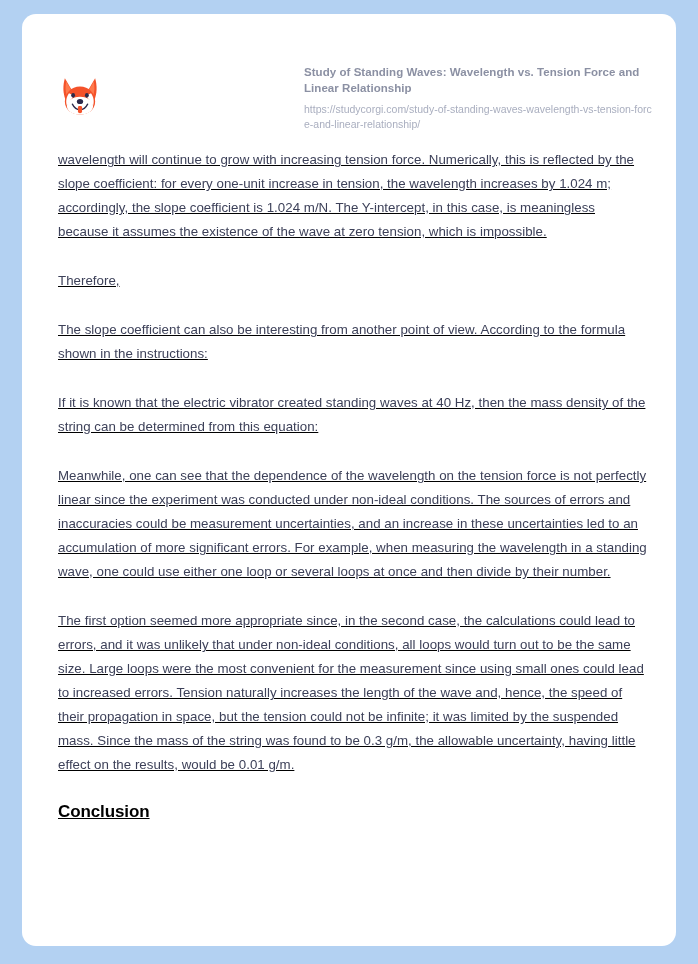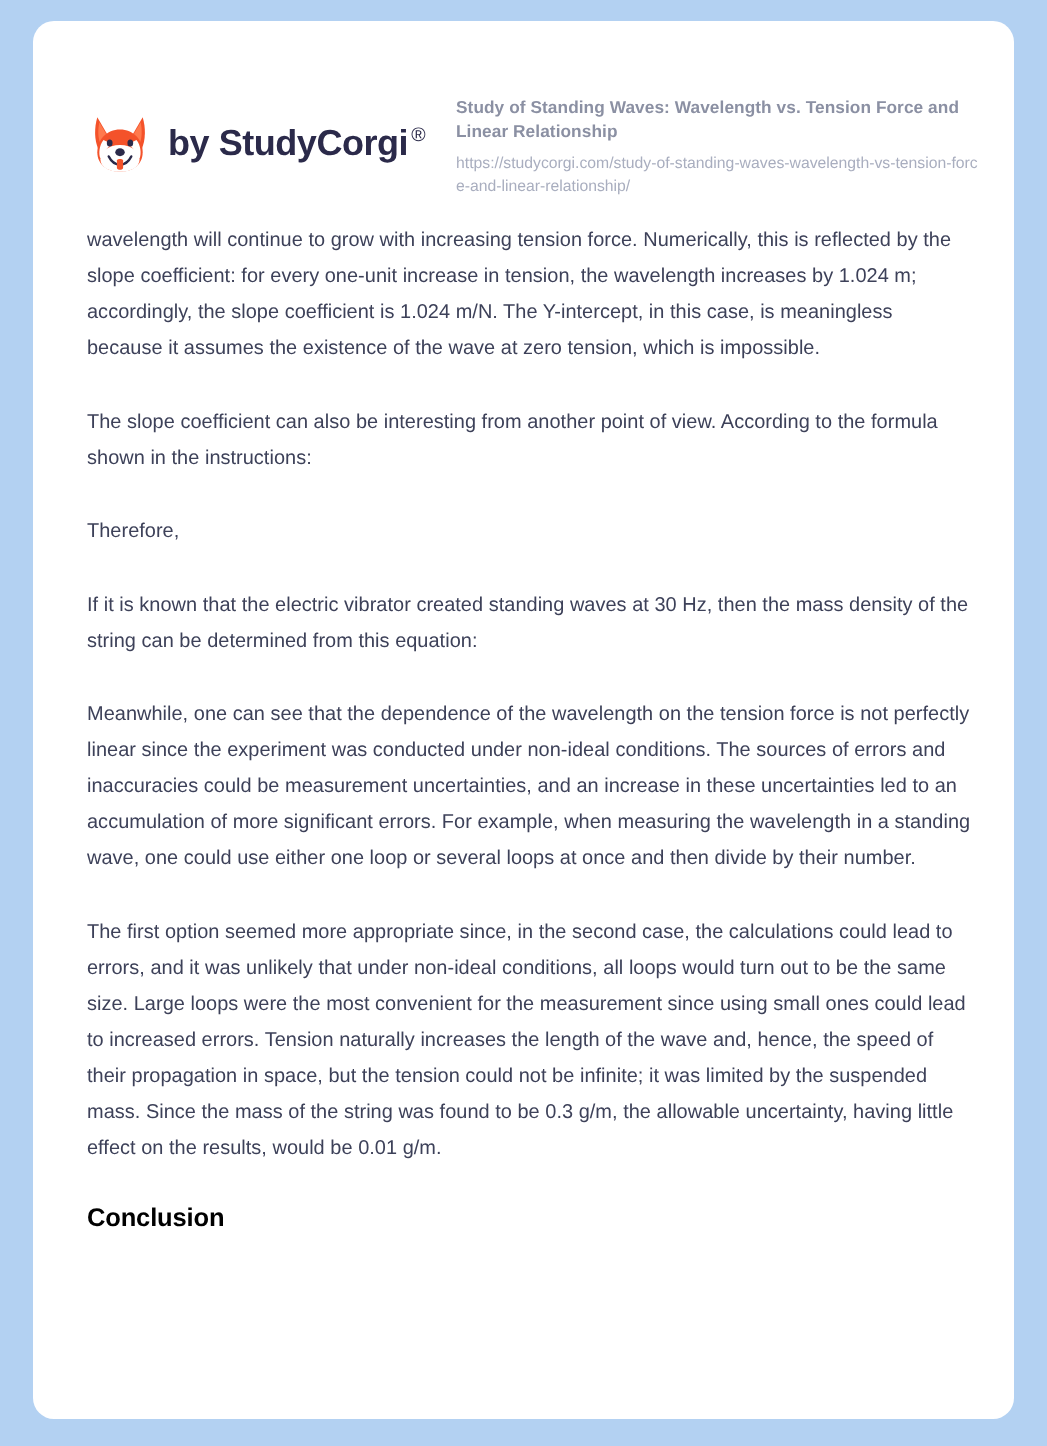--- a/index.html
+++ b/index.html
@@ -83,20 +83,21 @@
     font-size: 10.5px;
     color: #a9aebf;
     line-height: 1.45;
     margin-top: 5px;
     word-break: break-all;
   }
 
   
   .doc-body {
     padding: 0 28px 0 36px;
+    text-decoration: underline;
   }
   .doc-body p {
     margin: 0 0 25px 0;
     font-size: 13.3px;
     line-height: 24px;
     color: #3d4159;
     letter-spacing: 0.02px;
   }
   .doc-heading {
     margin: 14px 0 0 0;
@@ -129,33 +130,32 @@
 
         <ellipse cx="22" cy="31" rx="2.8" ry="3.4" fill="#2b2a4a"></ellipse>
         <ellipse cx="42" cy="31" rx="2.8" ry="3.4" fill="#2b2a4a"></ellipse>
 
         <ellipse cx="32" cy="40" rx="4.6" ry="3.8" fill="#2b2a4a"></ellipse>
 
         <path d="M21 44 C24 50 28 52 32 52 C36 52 40 50 43 44" stroke="#2b2a4a" stroke-width="2.2" fill="none" stroke-linecap="round"></path>
 
         <path d="M29 48 C29 46 35 46 35 48 L35 55 C35 57.6 29 57.6 29 55 Z" fill="#f4522a"></path>
       </svg>
-      <span class="brand-text"><span>by StudyCorgi</span><span class="brand-reg">®</span></span>
     </div>
 
     <div class="header-meta">
       <div class="header-title">Study of Standing Waves: Wavelength vs. Tension Force and Linear Relationship</div>
       <div class="header-url">https://studycorgi.com/study-of-standing-waves-wavelength-vs-tension-force-and-linear-relationship/</div>
     </div>
 
   </div>
 
   <div class="doc-body">
     <p>wavelength will continue to grow with increasing tension force. Numerically, this is reflected by the slope coefficient: for every one-unit increase in tension, the wavelength increases by 1.024 m; accordingly, the slope coefficient is 1.024 m/N. The Y-intercept, in this case, is meaningless because it assumes the existence of the wave at zero tension, which is impossible.</p>
+    <p>Therefore,</p>
     <p>The slope coefficient can also be interesting from another point of view. According to the formula shown in the instructions:</p>
-    <p>Therefore,</p>
-    <p>If it is known that the electric vibrator created standing waves at 30 Hz, then the mass density of the string can be determined from this equation:</p>
+    <p>If it is known that the electric vibrator created standing waves at 40 Hz, then the mass density of the string can be determined from this equation:</p>
     <p>Meanwhile, one can see that the dependence of the wavelength on the tension force is not perfectly linear since the experiment was conducted under non-ideal conditions. The sources of errors and inaccuracies could be measurement uncertainties, and an increase in these uncertainties led to an accumulation of more significant errors. For example, when measuring the wavelength in a standing wave, one could use either one loop or several loops at once and then divide by their number.</p>
     <p>The first option seemed more appropriate since, in the second case, the calculations could lead to errors, and it was unlikely that under non-ideal conditions, all loops would turn out to be the same size. Large loops were the most convenient for the measurement since using small ones could lead to increased errors. Tension naturally increases the length of the wave and, hence, the speed of their propagation in space, but the tension could not be infinite; it was limited by the suspended mass. Since the mass of the string was found to be 0.3 g/m, the allowable uncertainty, having little effect on the results, would be 0.01 g/m.</p>
     <h2 class="doc-heading">Conclusion</h2>
   </div>
 
 </div>
 
 </body></html>

